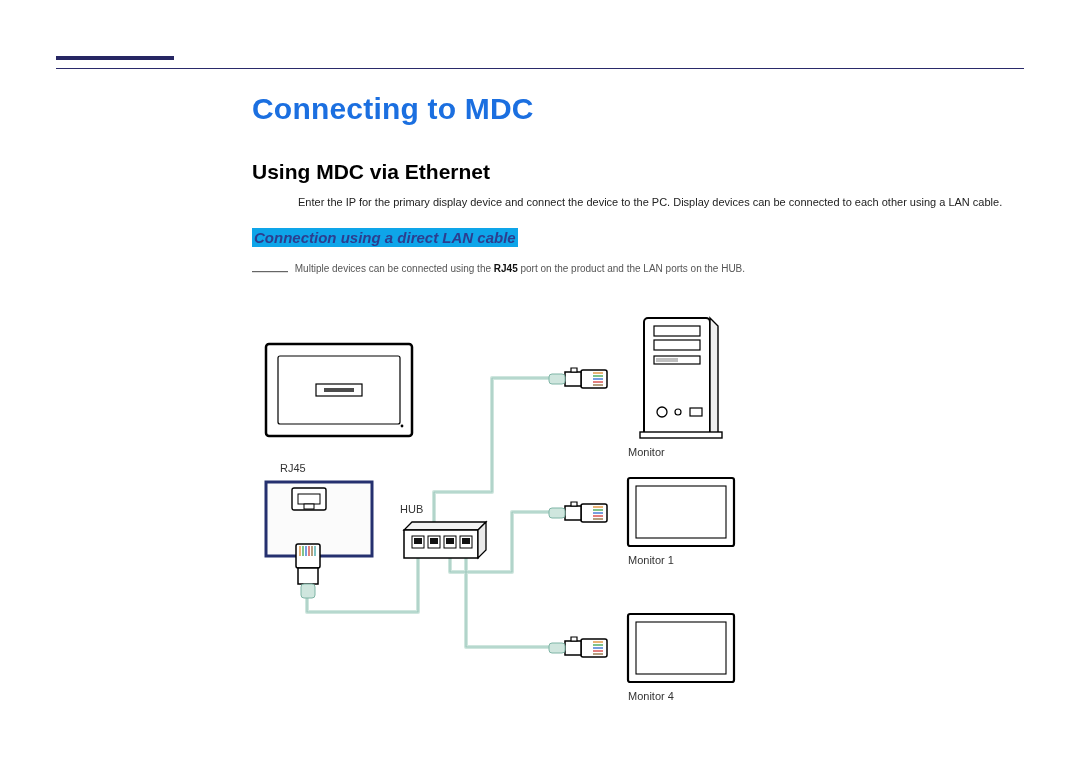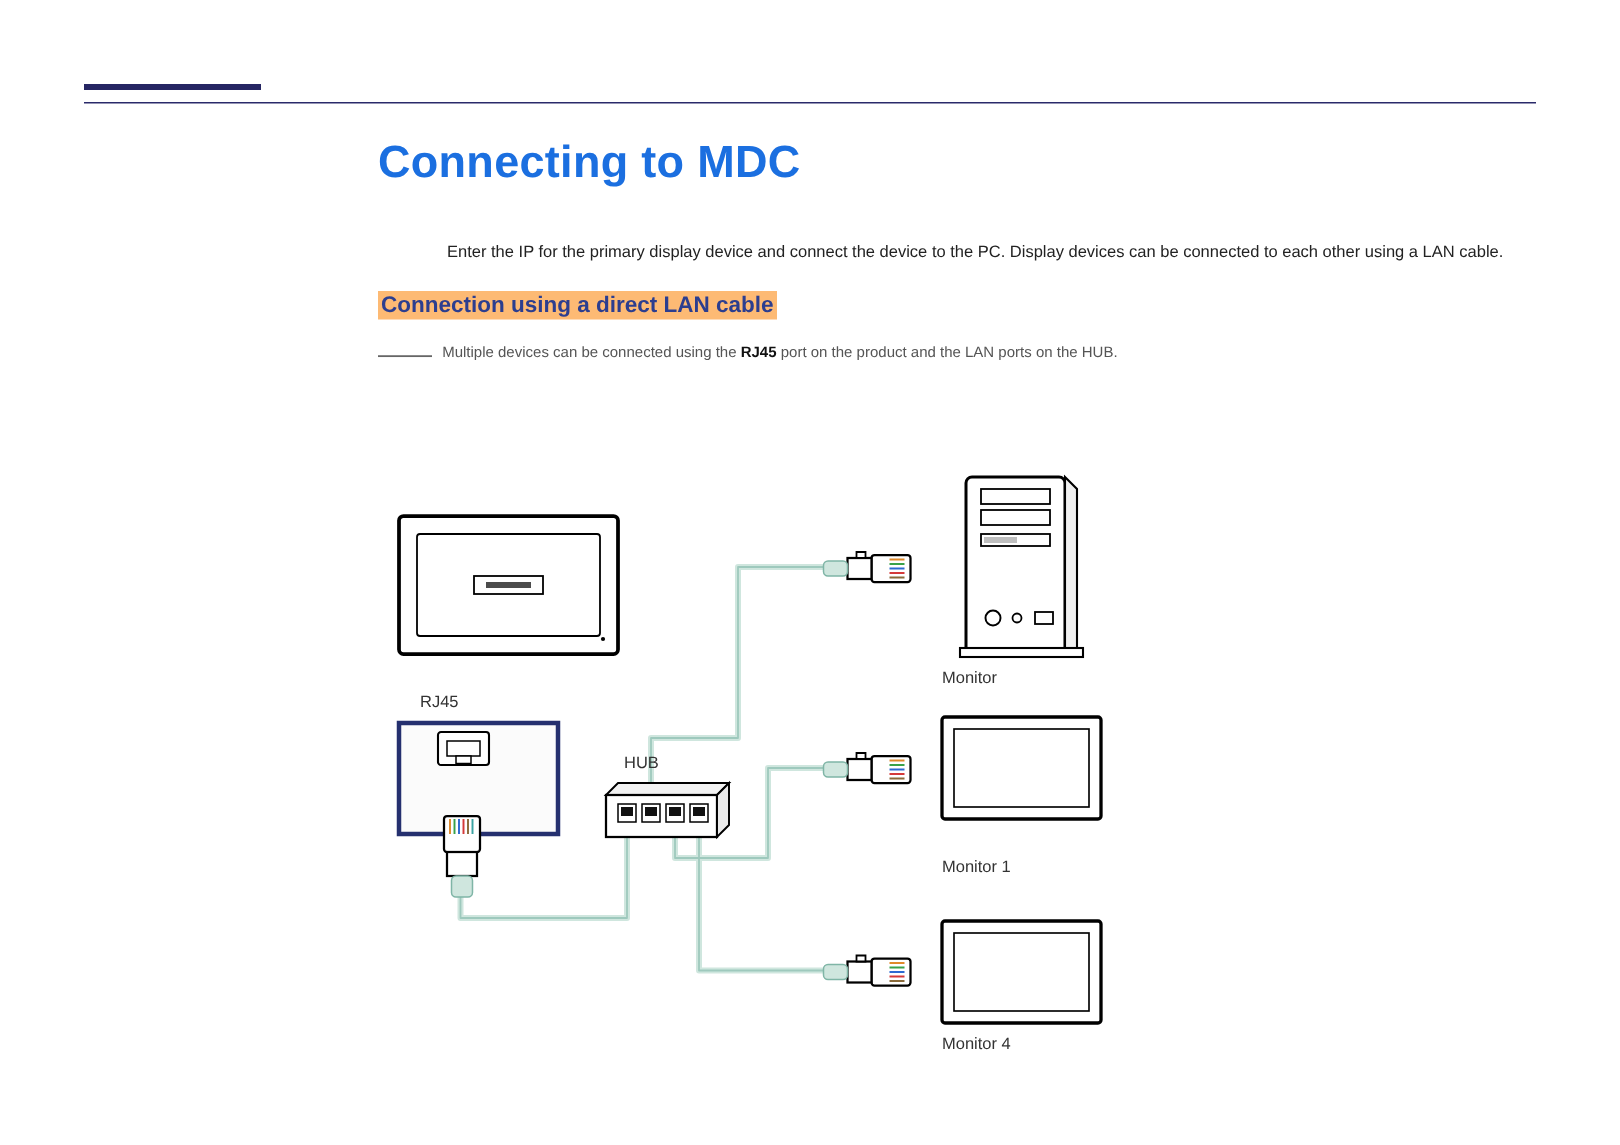--- a/index.html
+++ b/index.html
@@ -4,37 +4,38 @@
 <style>
   html,body{margin:0;padding:0;background:#fff;font-family:"Segoe UI",Arial,Helvetica,sans-serif;color:#000;}
   .page{width:1080px;height:763px;position:relative;box-sizing:border-box;}
   .top-rule{position:absolute;left:56px;right:56px;top:68px;border-top:1px solid #2a2a6a;}
   .side-accent{position:absolute;left:56px;top:56px;width:118px;height:4px;background:#262663;}
   .content{position:absolute;left:252px;right:68px;top:92px;}
   .h1{color:#1B6FE0;font-size:30px;font-weight:700;margin:0 0 34px 0;letter-spacing:.2px;}
   .h2{font-size:21px;font-weight:700;margin:0 0 10px 0;}
   .body{font-size:11px;line-height:1.55;color:#222;margin:0 0 18px 0;padding-left:46px;}
   .h3{font-size:15px;font-weight:700;color:#2c3e8f;margin:0 0 10px 0;display:inline-block;}
-  .hl{background:#fdba74;padding:1px 2px;}
+  .hl{background:#0ea5e9;padding:1px 2px;font-style:italic;}
   .note{font-size:10px;color:#555;line-height:1.6;margin:0 0 6px 0;}
   .note .dash{font-size:18px;vertical-align:-4px;color:#666;margin-right:4px;}
   .bold{font-weight:700;color:#111;}
   .diagram{position:absolute;left:252px;top:312px;width:770px;height:430px;}
   .lbl{position:absolute;font-size:11px;color:#333;}
   svg{position:absolute;left:0;top:0;}
 </style>
 </head>
 <body>
 
 <div class="page">
   <div class="side-accent"></div>
   <div class="top-rule"></div>
 
   <div class="content">
     <h1 class="h1">Connecting to MDC</h1>
+    <h2 class="h2">Using MDC via Ethernet</h2>
     <p class="body">Enter the IP for the primary display device and connect the device to the PC. Display devices can be connected to each other using a LAN cable.</p>
     <h3 class="h3">
       <span class="hl">Connection using a direct LAN cable</span>
     </h3>
     <p class="note">
       <span class="dash">――</span>
       <span>Multiple devices can be connected using the </span><span class="bold">RJ45</span><span> port on the product and the LAN ports on the HUB.</span>
     </p>
   </div>
 
@@ -169,18 +170,18 @@
       <rect x="2" y="2" width="106" height="68" rx="2" fill="#fff" stroke="#000" stroke-width="2.2"></rect>
       <rect x="10" y="10" width="90" height="52" fill="#fff" stroke="#000" stroke-width="1.1"></rect>
     </svg>
 
     <svg width="110" height="72" style="left:374px;top:300px">
       <rect x="2" y="2" width="106" height="68" rx="2" fill="#fff" stroke="#000" stroke-width="2.2"></rect>
       <rect x="10" y="10" width="90" height="52" fill="#fff" stroke="#000" stroke-width="1.1"></rect>
     </svg>
 
     <div class="lbl" style="left:28px;top:150px">RJ45</div>
-    <div class="lbl" style="left:164px;top:191px">HUB</div>
+    <div class="lbl" style="left:148px;top:191px">HUB</div>
     <div class="lbl" style="left:376px;top:134px">Monitor</div>
-    <div class="lbl" style="left:376px;top:260px">Monitor 1</div>
+    <div class="lbl" style="left:376px;top:242px">Monitor 1</div>
     <div class="lbl" style="left:376px;top:378px">Monitor 4</div>
   </div>
 </div>
 
 </body></html>

